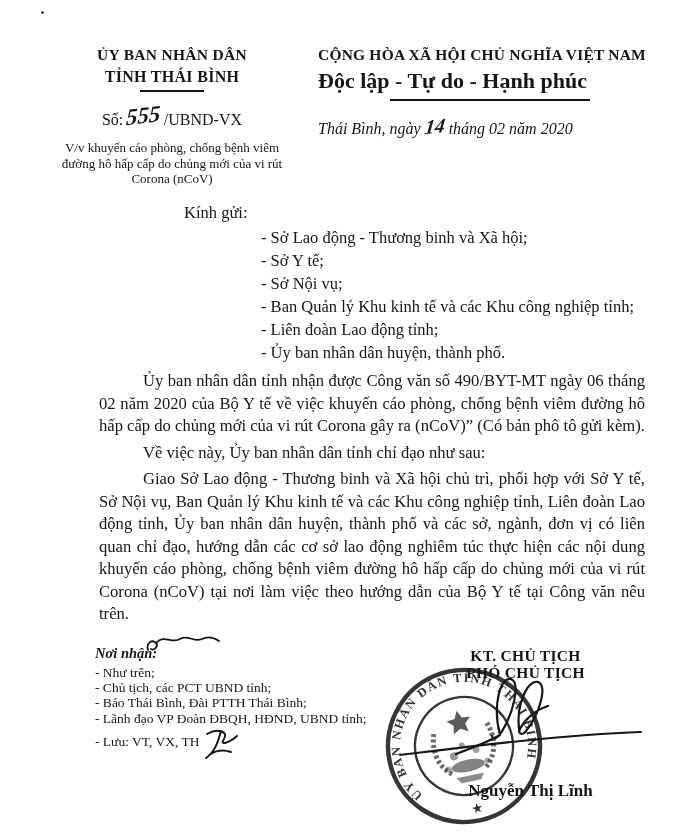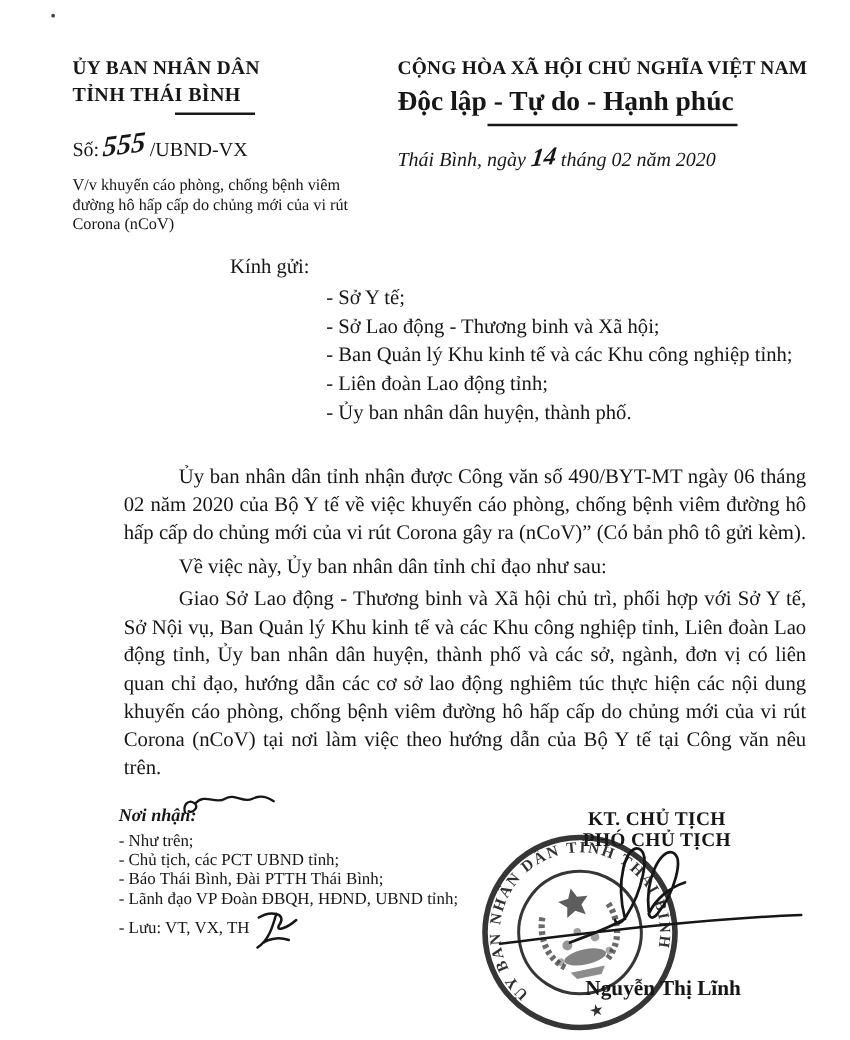--- a/index.html
+++ b/index.html
@@ -7,21 +7,21 @@
     width:680px;height:832px;
     background:#ffffff;
     font-family:"Liberation Serif","DejaVu Serif",serif;
     color:#161616;
     position:relative;
     overflow:hidden;
     -webkit-font-smoothing:antialiased;
   }
   .abs{position:absolute;}
   
-  .hdr-left{left:58px;top:46px;width:228px;text-align:left;}
+  .hdr-left{left:58px;top:46px;width:228px;text-align:center;}
   .hdr-right{left:318px;top:46px;width:344px;text-align:left;}
   .org-l1{font-size:15.5px;font-weight:bold;letter-spacing:.3px;}
   .org-l2{font-size:16px;font-weight:bold;margin-top:4px;letter-spacing:.3px;}
   .rule-left{width:64px;height:0;border-top:2px solid #181818;margin:4px auto 0;}
   .nat-l1{font-size:15.5px;font-weight:bold;letter-spacing:.2px;}
   .nat-l2{font-size:22px;font-weight:bold;margin-top:4px;}
   .rule-right{width:200px;height:0;border-top:2px solid #181818;margin:5px auto 0;}
   .so-line{margin-top:13px;font-size:16px;white-space:nowrap;}
   .hw{font-style:italic;font-weight:bold;display:inline-block;}
   .hw-555{font-size:23px;transform:rotate(-7deg) skewX(-10deg);position:relative;top:-2px;margin:0 3px;}
@@ -70,22 +70,23 @@
   <div class="nat-l1">CỘNG HÒA XÃ HỘI CHỦ NGHĨA VIỆT NAM</div>
   <div class="nat-l2">Độc lập - Tự do - Hạnh phúc</div>
   <div class="rule-right"></div>
   <div class="dateline">
     <span>Thái Bình, ngày</span><span class="hw hw-14">14</span><span>tháng 02 năm 2020</span>
   </div>
 </div>
 
 <div class="abs salutation">Kính gửi:</div>
 <ul class="abs recipients">
+  <li><span>- Sở Lao động - Thương binh và Xã hội;</span></li>
   <li><span>- Sở Y tế;</span></li>
-  <li><span>- Sở Lao động - Thương binh và Xã hội;</span></li>
+  <li><span>- Sở Nội vụ;</span></li>
   <li><span>- Ban Quản lý Khu kinh tế và các Khu công nghiệp tỉnh;</span></li>
   <li><span>- Liên đoàn Lao động tỉnh;</span></li>
   <li><span>- Ủy ban nhân dân huyện, thành phố.</span></li>
 </ul>
 
 <div class="abs body-text">
   <p><span>Ủy ban nhân dân tỉnh nhận được Công văn số 490/BYT-MT ngày 06 tháng 02 năm 2020 của Bộ Y tế về việc khuyến cáo phòng, chống bệnh viêm đường hô hấp cấp do chủng mới của vi rút Corona gây ra (nCoV)” (Có bản phô tô gửi kèm).</span></p>
   <p><span>Về việc này, Ủy ban nhân dân tỉnh chỉ đạo như sau:</span></p>
   <p><span>Giao Sở Lao động - Thương binh và Xã hội chủ trì, phối hợp với Sở Y tế, Sở Nội vụ, Ban Quản lý Khu kinh tế và các Khu công nghiệp tỉnh, Liên đoàn Lao động tỉnh, Ủy ban nhân dân huyện, thành phố và các sở, ngành, đơn vị có liên quan chỉ đạo, hướng dẫn các cơ sở lao động nghiêm túc thực hiện các nội dung khuyến cáo phòng, chống bệnh viêm đường hô hấp cấp do chủng mới của vi rút Corona (nCoV) tại nơi làm việc theo hướng dẫn của Bộ Y tế tại Công văn nêu trên.</span></p>
   <p class="p-last"><svg class="flourish" width="78" height="26" viewBox="0 0 78 26">

